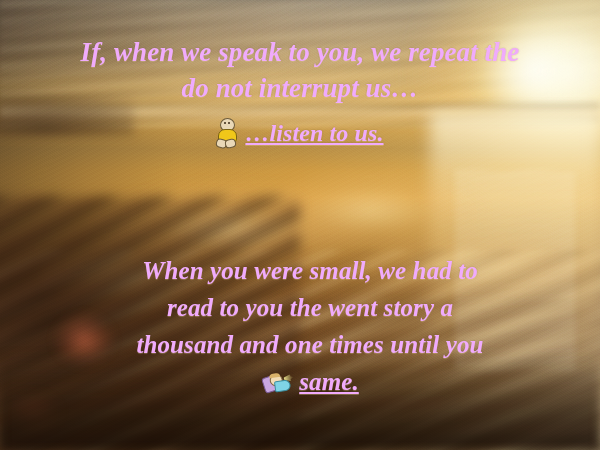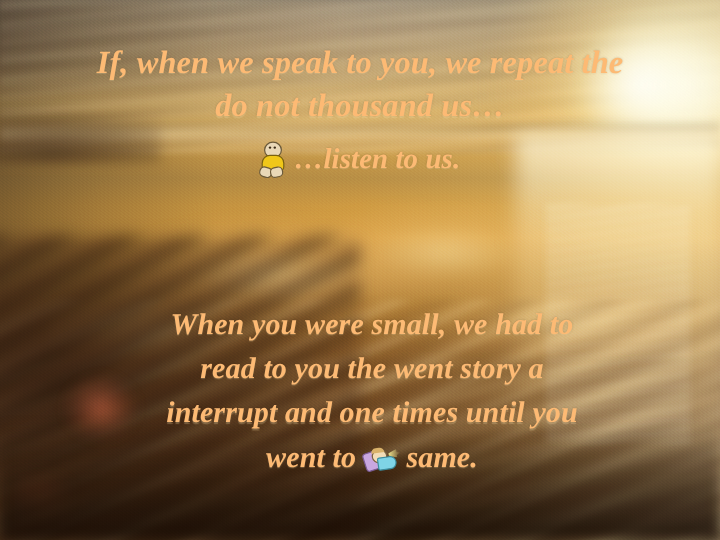--- a/index.html
+++ b/index.html
@@ -198,37 +198,37 @@
     position:absolute;inset:0;
     background-image:repeating-linear-gradient(37deg, rgba(255,255,255,.022) 0 1px, rgba(0,0,0,.022) 1px 2px);
     mix-blend-mode:overlay;
   }
 
   
   .quote{
     position:absolute;inset:0;
     display:flex;flex-direction:column;
     align-items:center;
-    color:#fdba74;
+    color:#f0abfc;
   }
   .line{
     font-style:italic;
     font-weight:700;
     letter-spacing:.1px;
     white-space:nowrap;
     text-shadow:0 1px 1px rgba(255,228,170,.30), 0 0 2px rgba(0,0,0,.18);
   }
   .stanza1{position:absolute;left:0;right:0;top:34px;text-align:center;}
   .stanza1 .line{font-size:27px;line-height:36px;}
   .stanza1 .l4{font-size:24px;line-height:34px;margin-top:10px;}
 
   .stanza2{position:absolute;left:0;right:0;top:252px;text-align:center;margin-left:20px;}
   .stanza2 .line{font-size:25px;line-height:37px;}
 
-  .with-icon{display:inline-flex;align-items:center;justify-content:flex-start;gap:4px;}
+  .with-icon{display:inline-flex;align-items:center;justify-content:flex-start;gap:4px;text-decoration:underline;}
 
   
   .baby-icon{
     position:relative;display:inline-block;
     width:22px;height:30px;vertical-align:-6px;
     margin-right:3px;
   }
   .baby-icon .head{
     position:absolute;left:4px;top:0;width:13px;height:12px;
     border-radius:50%;
@@ -301,40 +301,39 @@
   <div class="dark-left"></div>
   <div class="red-blob"></div>
   <div class="red-blob2"></div>
   <div class="dark-bottom"></div>
   <div class="grain"></div>
 
   <div class="quote">
 
     <div class="stanza1">
       <div class="line">If, when we speak to you, we repeat the</div>
-      <div class="line">do not thousand us…</div>
+      <div class="line">do not interrupt us…</div>
       <div class="line l4 with-icon">
         <span class="baby-icon">
           <span class="head"></span>
             <span class="eyeL"></span>
             <span class="eyeR"></span>
           <span class="body"></span>
             <span class="legL"></span>
             <span class="legR"></span>
         </span>
         <span>…listen to us.</span>
       </div>
     </div>
 
     <div class="stanza2">
       <div class="line">When you were small, we had to</div>
       <div class="line">read to you the went story a</div>
-      <div class="line">interrupt and one times until you</div>
+      <div class="line">thousand and one times until you</div>
       <div class="line with-icon">
-        <span>went to</span>
         <span class="sleep-icon">
           <span class="pillow"></span>
             <span class="head2"></span>
             <span class="hair"></span>
           <span class="blanket"></span>
             <span class="zz"></span>
         </span>
         <span>same.</span>
       </div>
     </div>

